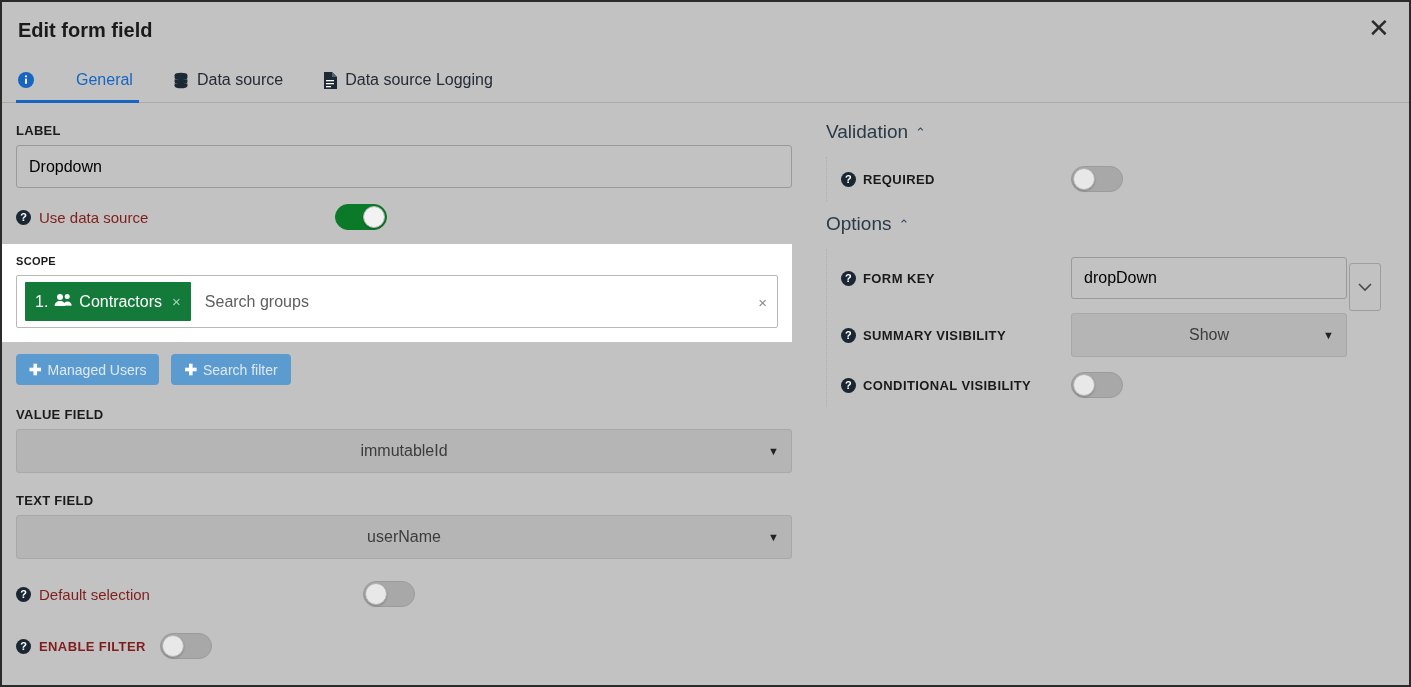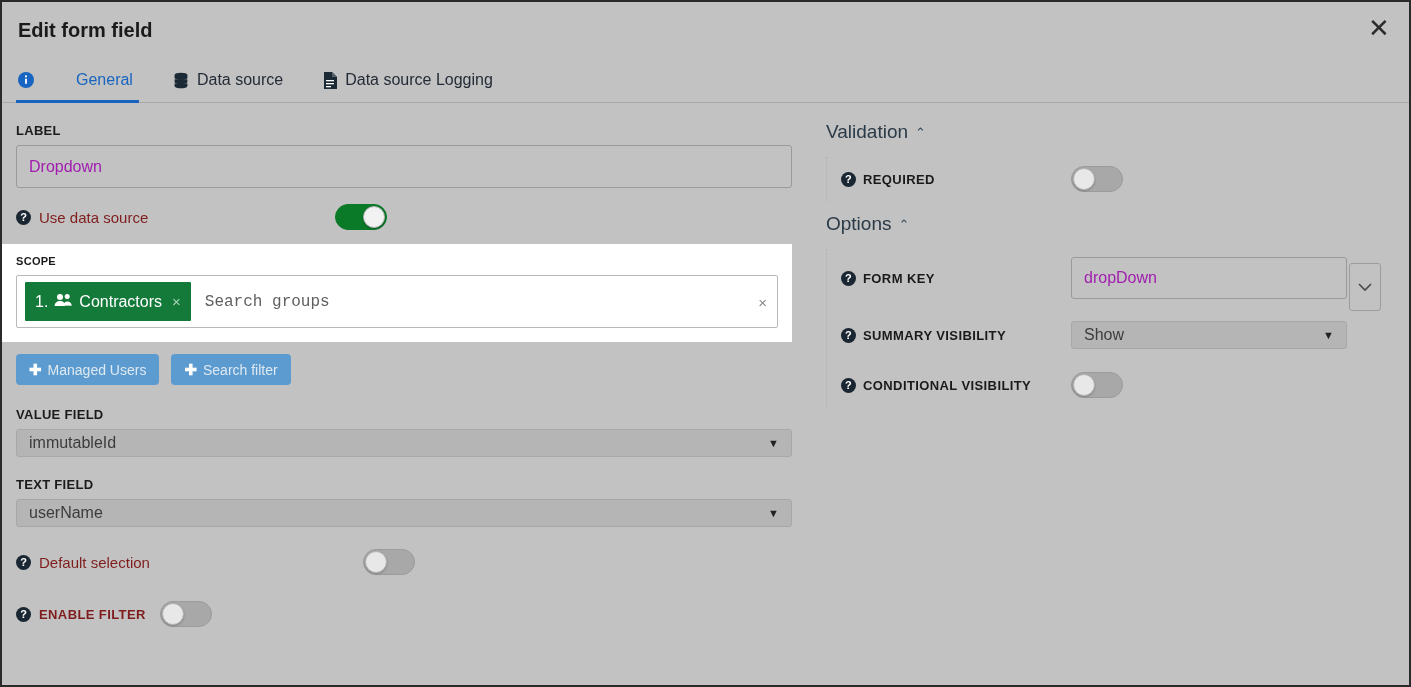--- a/index.html
+++ b/index.html
@@ -88,35 +88,36 @@
     margin-bottom: 7px;
   }
   .text-input {
     width: 100%;
     height: 43px;
     background: transparent;
     border: 1px solid #9a9a9a;
     border-radius: 3px;
     padding: 0 12px;
     font-size: 16px;
-    color: #a21caf;
+    color: #000000;
     font-family: "Liberation Sans", sans-serif;
   }
   .select-box {
     position: relative;
     width: 100%;
-    height: 28px;
+    height: 44px;
     background: #b5b5b5;
     border: 1px solid #a8a8a8;
     border-radius: 3px;
     display: flex; align-items: center;
     padding: 0 12px;
     font-size: 16px;
     color: #3c3c3c;
     cursor: pointer;
+    justify-content: center;
   }
   .select-box .caret {
     position: absolute;
     right: 12px; top: 50%;
     transform: translateY(-50%);
     font-size: 11px;
     color: #222;
   }
 
   .help-icon {
@@ -205,21 +206,20 @@
   .chip .chip-x {
     color: #a8d3b6;
     font-size: 15px;
     margin-left: 4px;
     cursor: pointer;
   }
   .scope-placeholder {
     margin-left: 14px;
     font-size: 16px;
     color: #5f5f5f;
-    font-family: Liberation Mono, monospace;
   }
   .scope-clear {
     position: absolute;
     right: 10px; top: 50%;
     transform: translateY(-50%);
     font-size: 15px;
     color: #8a8a8a;
     cursor: pointer;
   }
 

